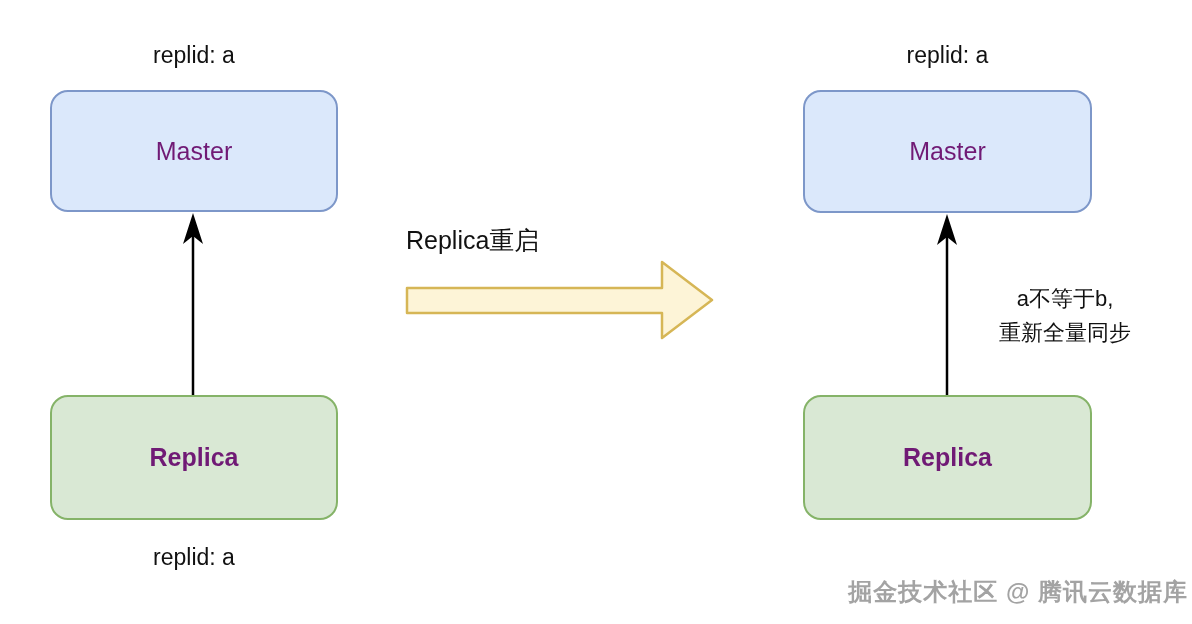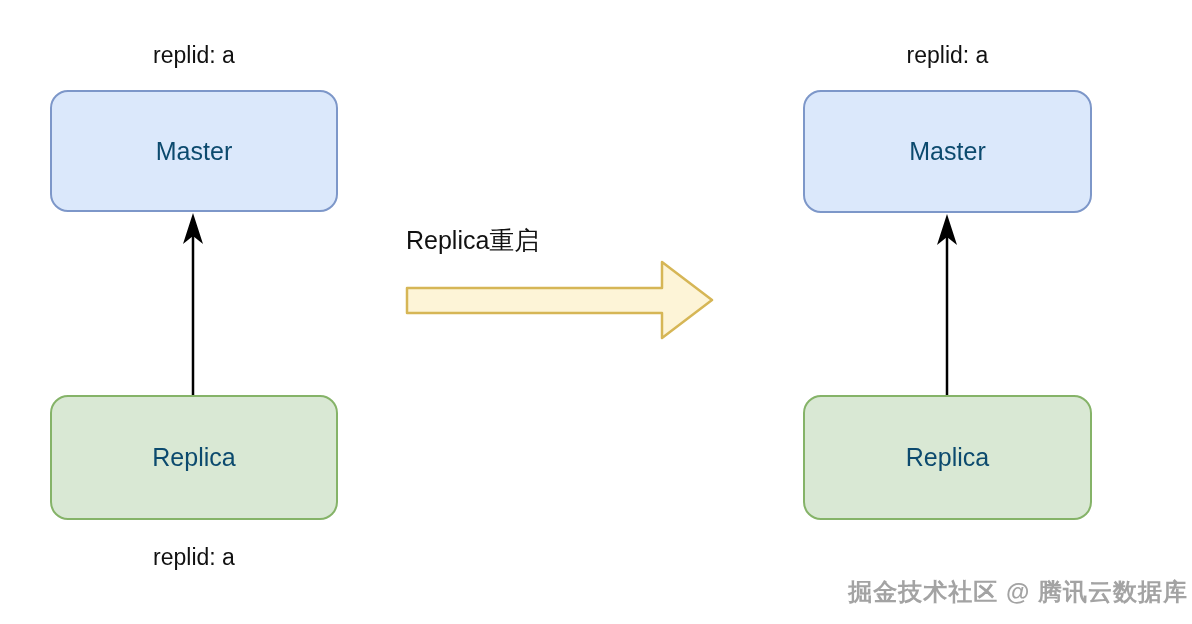--- a/index.html
+++ b/index.html
@@ -19,30 +19,31 @@
   .node {
     position: absolute;
     width: 288px;
     height: 122px;
     border-radius: 18px;
     border: 2px solid;
     display: flex;
     align-items: center;
     justify-content: center;
     font-size: 25px;
-    color: #0c4a6e;
+    color: #701a75;
     box-sizing: border-box;
   }
   .node.master {
     background: var(--master-fill);
     border-color: var(--master-border);
   }
   .node.replica {
     background: var(--replica-fill);
     border-color: var(--replica-border);
+    font-weight: bold;
   }
   .caption {
     position: absolute;
     font-size: 23px;
     color: #111111;
     white-space: nowrap;
     text-align: center;
   }
   .arrow-svg {
     position: absolute;
@@ -114,20 +115,24 @@
 
   <div class="node master" style="left:803px; top:90px; width:289px; height:123px;">
     <span>Master</span>
   </div>
 
   <svg class="arrow-svg" style="left:935px; top:213px;" width="24" height="184" viewBox="0 0 24 184">
     <line x1="12" y1="182" x2="12" y2="14" stroke="#000000" stroke-width="2.5"></line>
     <path d="M12 1 L22 32 L12 24 L2 32 Z" fill="#000000"></path>
   </svg>
 
+  <div class="arrow-note">
+    <div>a不等于b,</div>
+    <div>重新全量同步</div>
+  </div>
 
   <div class="node replica" style="left:803px; top:395px; width:289px; height:125px;">
     <span>Replica</span>
   </div>
 
 
   <div class="watermark">掘金技术社区 @ 腾讯云数据库</div>
 
 </div>
 

